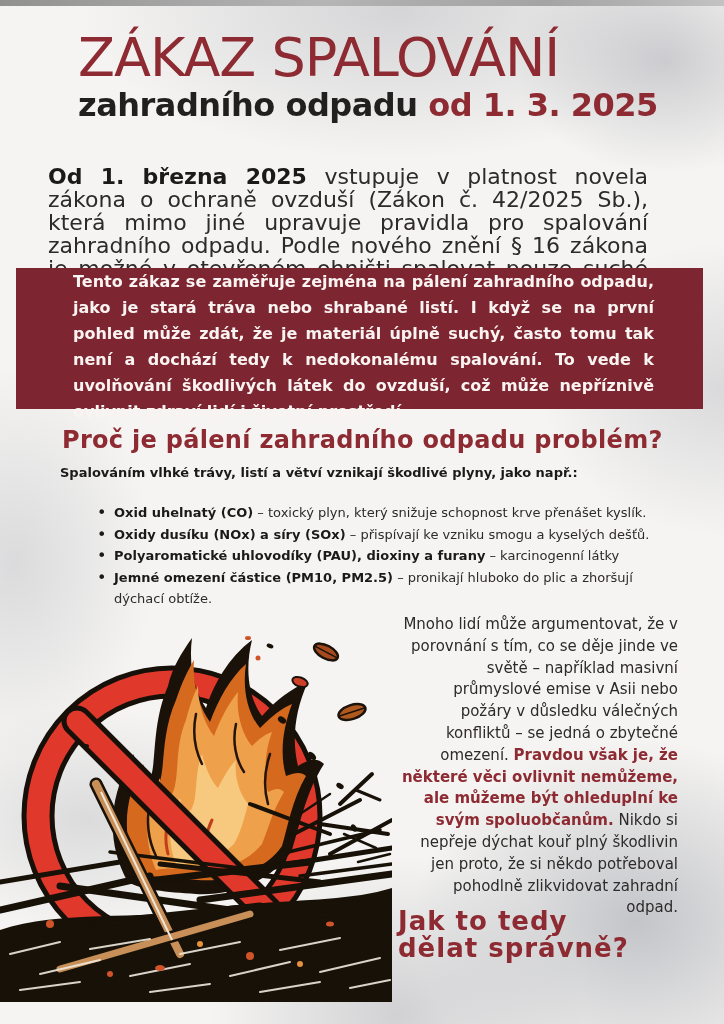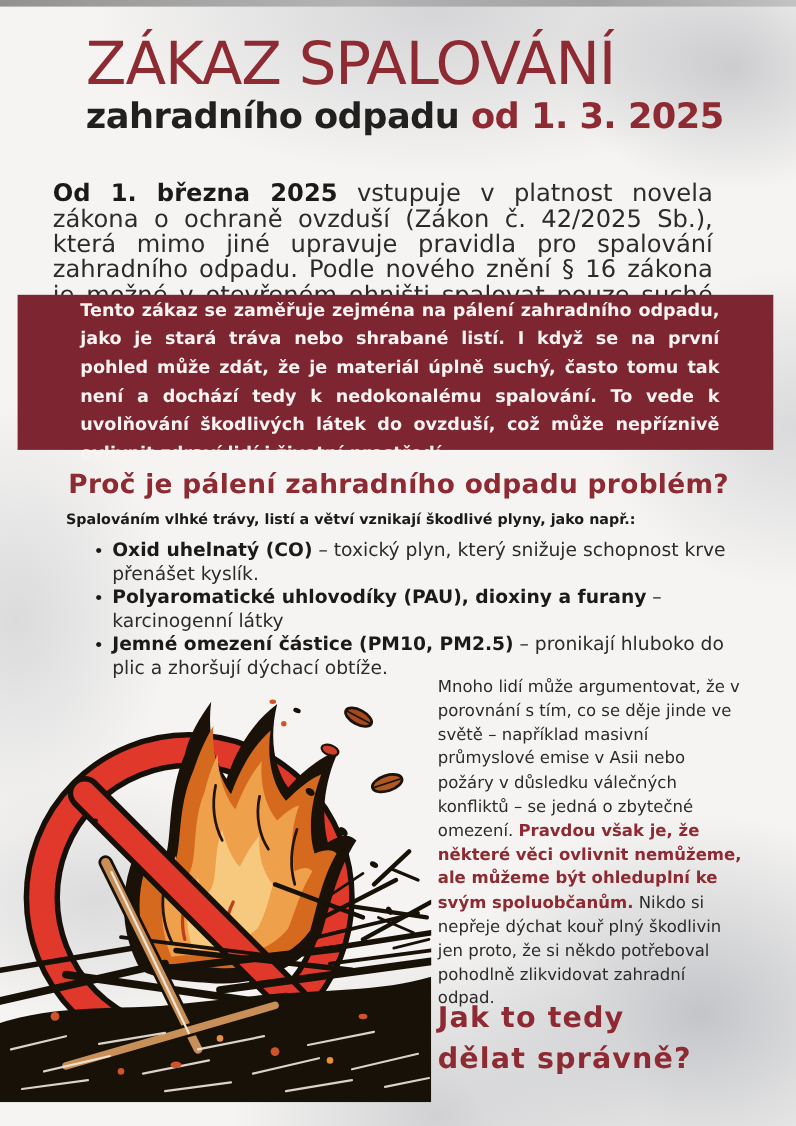--- a/index.html
+++ b/index.html
@@ -29,32 +29,32 @@
   .intro b{color:#1c1919;}
   .highlight-box{position:absolute;left:16px;top:268px;width:687px;height:141px;
     background:#7d2530;display:flex;align-items:center;box-sizing:border-box;
     padding:17px 49px 0 57px;}
   .highlight-box p{margin:0;color:#f9f3f1;font-weight:bold;font-size:16px;
     line-height:26px;text-align:justify;}
   .problem-heading{position:absolute;left:62px;top:426px;margin:0;
     font-weight:bold;font-size:24px;letter-spacing:0.3px;color:#8d2a32;}
   .problem-lead{position:absolute;left:56px;top:461px;margin:4px;
     font-weight:bold;font-size:13px;color:#1c1919;}
-  .bullet-list{position:absolute;left:84px;top:490px;width:588px;margin:0;padding:0;
-    list-style:none;font-size:17px;line-height:21.5px;color:#2d2a2a;}
+  .bullet-list{position:absolute;left:84px;top:490px;width:588px;margin:12px;padding:0;
+    list-style:none;font-size:13px;line-height:21.5px;color:#2d2a2a;}
   .bullet-list li{position:relative;padding-left:18px;}
   .bullet-list li::before{content:"•";position:absolute;left:1px;top:0;
     color:#1c1919;font-size:16px;}
   .bullet-list b{color:#1c1919;}
   .illustration{position:absolute;left:0;top:624px;width:392px;height:378px;}
   .argument{position:absolute;left:398px;top:614px;width:280px;margin:0;
-    font-size:15px;line-height:21.8px;color:#2d2a2a;}
+    font-size:15px;line-height:21.8px;color:#2d2a2a;text-align:right;}
   .argument .em-red{font-weight:bold;color:#8d2a32;}
   .closing-heading{position:absolute;left:398px;top:908px;width:245px;margin:0;
-    font-weight:bold;font-size:26px;line-height:37px;letter-spacing:1px;color:#8d2a32;}
+    font-weight:bold;font-size:26px;line-height:27px;letter-spacing:1px;color:#8d2a32;}
 </style>
 </head>
 <body>
 
 <div class="page">
   <div class="scan-edge"></div>
 
   <header class="title-block">
     <h1 class="title-main">ZÁKAZ SPALOVÁNÍ</h1>
     <div class="title-sub"><span class="black">zahradního odpadu</span><span class="red"> od 1. 3. 2025</span></div>
@@ -64,20 +64,21 @@
 
   <div class="highlight-box">
     <p>Tento zákaz se zaměřuje zejména na pálení zahradního odpadu, jako je stará tráva nebo shrabané listí. I když se na první pohled může zdát, že je materiál úplně suchý, často tomu tak není a dochází tedy k nedokonalému spalování. To vede k uvolňování škodlivých látek do ovzduší, což může nepříznivě ovlivnit zdraví lidí i životní prostředí.</p>
   </div>
 
   <h2 class="problem-heading">Proč je pálení zahradního odpadu problém?</h2>
   <p class="problem-lead">Spalováním vlhké trávy, listí a větví vznikají škodlivé plyny, jako např.:</p>
 
   <ul class="bullet-list">
     <li><b>Oxid uhelnatý (CO)</b><span> – toxický plyn, který snižuje schopnost krve přenášet kyslík.</span></li>
+    <li><b>Oxidy dusíku (NOx) a síry (SOx)</b><span> – přispívají ke vzniku smogu a kyselých dešťů.</span></li>
     <li><b>Polyaromatické uhlovodíky (PAU), dioxiny a furany</b><span> – karcinogenní látky</span></li>
     <li><b>Jemné omezení částice (PM10, PM2.5)</b><span> – pronikají hluboko do plic a zhoršují dýchací obtíže.</span></li>
   </ul>
 
   <svg class="illustration" viewBox="0 0 392 378" xmlns="http://www.w3.org/2000/svg" aria-hidden="true">
 
     <g>
       <circle cx="172" cy="192" r="134" fill="none" stroke="#171009" stroke-width="33"></circle>
       <circle cx="172" cy="192" r="134" fill="none" stroke="#e0392c" stroke-width="23"></circle>
     </g>

